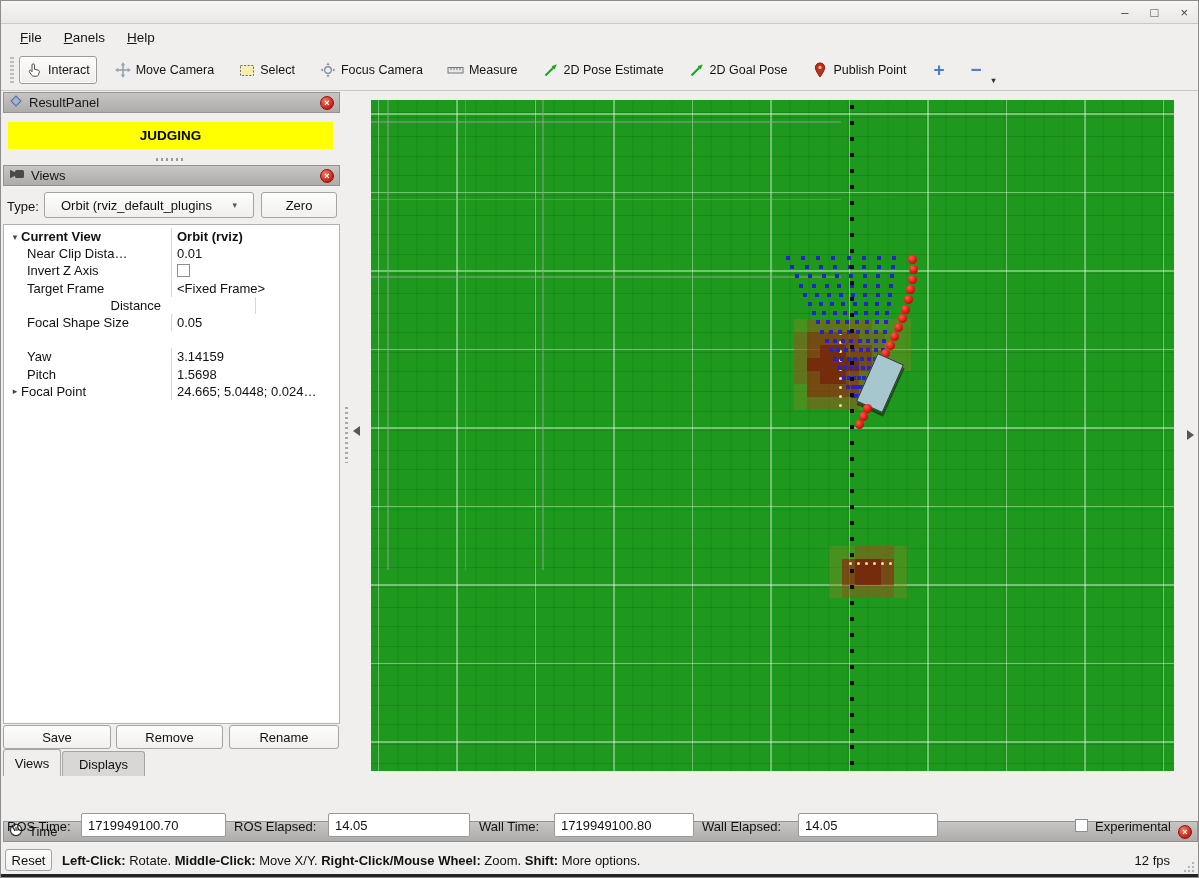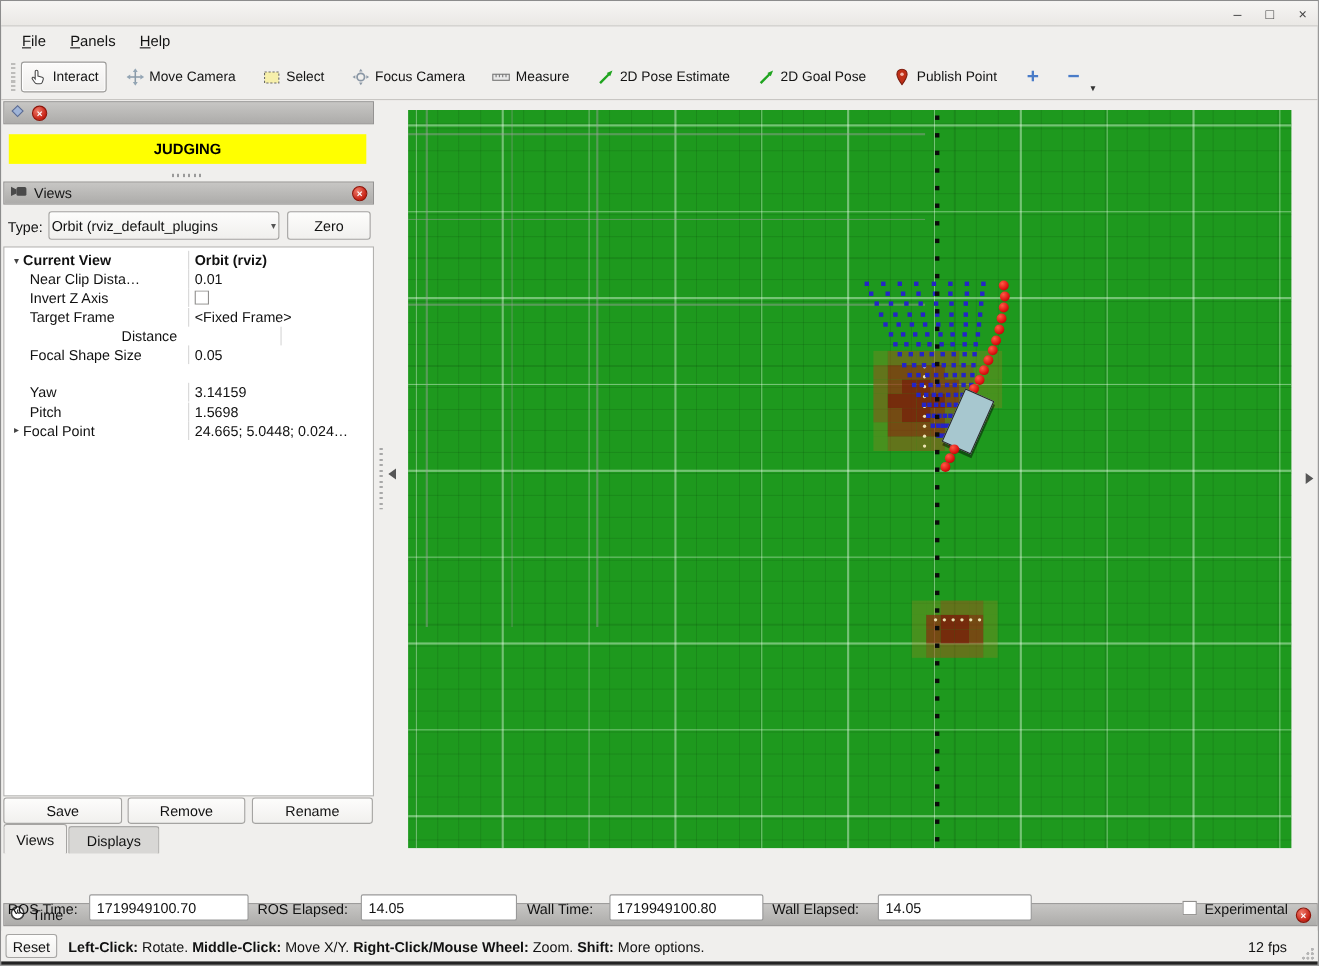--- a/index.html
+++ b/index.html
@@ -34,21 +34,21 @@
   .panel-header .ph-title{flex:1;}
   .close-btn{width:14px;height:14px;border-radius:50%;background:radial-gradient(circle at 35% 30%,#ef7a6a,#c41f12 72%);
     border:1px solid #8d1409;color:#fff;font-size:9px;line-height:12px;text-align:center;font-weight:bold;}
 
   .judging{position:absolute;background:#ffff00;color:#000;font-weight:bold;font-size:13.5px;
     display:flex;align-items:center;justify-content:center;}
   .hdots{position:absolute;background:repeating-linear-gradient(to right,#9a9a9a 0 2px,transparent 2px 5px);}
 
   .type-label{position:absolute;font-size:13px;color:#111;}
   .combo{position:absolute;background:linear-gradient(#fdfdfc,#f0efed);border:1px solid #a5a4a2;border-radius:3px;
-    font-size:13px;color:#111;display:flex;align-items:center;padding:0 2px;}
+    font-size:13px;color:#111;display:flex;align-items:center;padding:0 16px;}
   .combo .arrow{margin-left:auto;font-size:9px;color:#555;}
   .qt-btn{position:absolute;background:linear-gradient(#fdfdfc,#f1f0ee);border:1px solid #a5a4a2;border-radius:3px;
     font-size:13px;color:#111;display:flex;align-items:center;justify-content:center;}
 
   .tree{position:absolute;background:#fff;border:1px solid #b3b2b0;overflow:hidden;}
   .tree-row{position:absolute;left:0;right:0;height:17px;display:flex;font-size:13px;color:#111;align-items:center;}
   .tr-left{width:168px;display:flex;align-items:center;height:100%;border-right:1px solid #d6d6d6;overflow:hidden;white-space:nowrap;}
   .tr-right{flex:1;padding-left:5px;display:flex;align-items:center;overflow:hidden;white-space:nowrap;}
   .tr-exp{width:12px;margin-left:5px;font-size:9px;color:#444;text-align:center;flex:none;}
   .tr-indent{width:20px;flex:none;}
@@ -197,20 +197,21 @@
         <span>Publish Point</span>
       </div>
       <div class="tool-plusminus">+</div>
       <div class="tool-plusminus">−<span class="dd">▾</span></div>
     </div>
 
   <div class="panel-header" style="left:2px;top:91px;width:337px;">
     <span class="icon"><svg width="14" height="14">
           <rect x="3.5" y="3.5" width="7" height="7" transform="rotate(45 7 7)" fill="#9fb4d8" stroke="#5a6a92"></rect>
         </svg></span>
+    <span class="ph-title">ResultPanel</span>
     <span class="close-btn">×</span>
   </div>
   <div class="judging" id="judging" style="left: 7px; top: 121px; width: 325px; height: 27px; background: rgb(255, 255, 0);">JUDGING</div>
   <div class="hdots" style="left:155px;top:157px;width:28px;height:3px;"></div>
 
   <div class="panel-header" style="left:2px;top:164px;width:337px;">
     <span class="icon"><svg width="16" height="12">
           <rect x="6" y="2" width="9" height="8" rx="1.5" fill="#4a4a4a"></rect>
           <polygon points="6,4.2 1,1.8 1,10.2 6,7.8" fill="#4a4a4a"></polygon>
         </svg></span>

